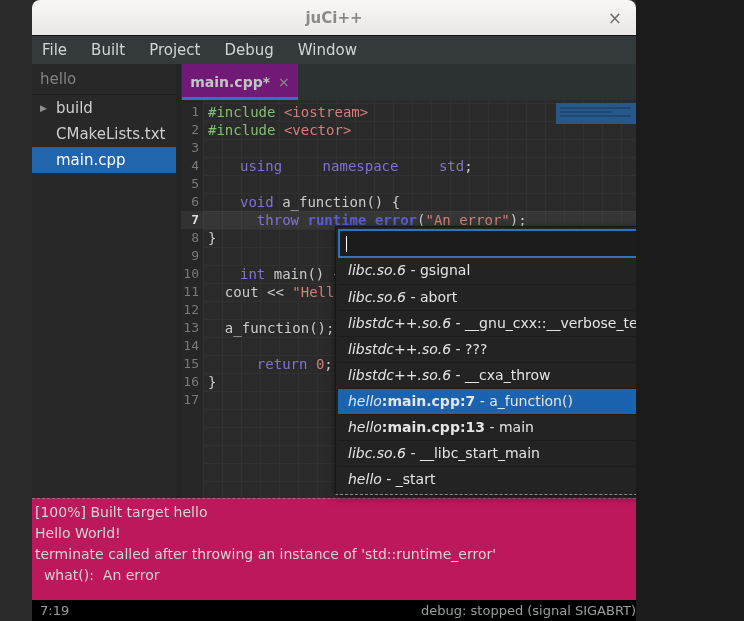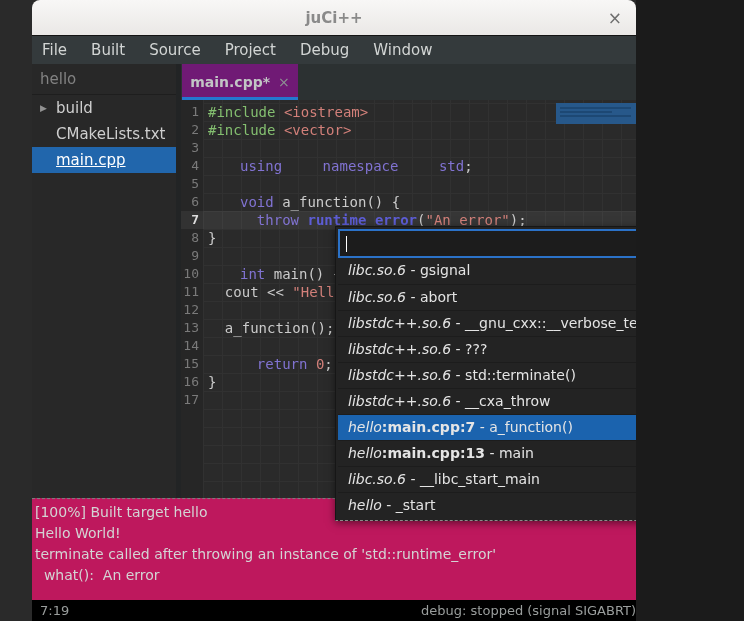--- a/index.html
+++ b/index.html
@@ -19,21 +19,21 @@
 
   
   .main{display:flex;height:434px;}
 
   
   .sidebar{width:149px;background:#282828;border-right:5px solid #222425;box-sizing:border-box;flex:none;}
   .side-header{height:30px;line-height:30px;padding-left:8px;color:#828282;font-size:15px;border-bottom:1px solid #1e1e1e;}
   .side-item{height:26px;line-height:26px;color:#cfcfcf;font-size:15px;display:flex;align-items:center;}
   .side-item .expander{width:16px;padding-left:8px;color:#929292;font-size:9px;flex:none;}
   .side-item .no-exp{width:24px;flex:none;}
-  .side-item.selected{background:#2166ac;color:#ffffff;text-decoration:underline;}
+  .side-item.selected{background:#2166ac;color:#ffffff;}
   .side-item .lbl{white-space:nowrap;}
 
   
   .editorcol{flex:1;display:flex;flex-direction:column;min-width:0;}
   .tabbar{height:36px;background:#2c3132;display:flex;align-items:stretch;}
   .tab{margin-left:1px;width:116px;background:#701a75;display:flex;align-items:center;justify-content:center;
     position:relative;color:#c2c5c5;font-size:14px;font-weight:bold;}
   .tab .tclose{margin-left:8px;color:#8d9393;font-weight:normal;font-size:14px;}
   .tab .underline{position:absolute;left:0;right:0;bottom:0;height:3px;background:#2478d0;}
 
@@ -83,21 +83,20 @@
 <div class="window">
 
   <div class="titlebar">
     <span class="title">juCi++</span>
     <span class="close">×</span>
   </div>
 
   <div class="menubar" id="menubar">
       <span class="mitem">File</span>
       <span class="mitem">Built</span>
-      <span class="mitem">Source</span>
       <span class="mitem">Project</span>
       <span class="mitem">Debug</span>
       <span class="mitem">Window</span>
     </div>
 
   <div class="main">
     <div class="sidebar">
       <div class="side-header">hello</div>
       <div id="side-items">
           <div class="side-item">
@@ -219,21 +218,20 @@
 
   <div class="popup">
     <div class="popup-input">
       <span class="caret"></span>
     </div>
     <div id="popup-rows">
         <div class="prow"><span class="p-i">libc.so.6</span><span> - gsignal</span></div>
         <div class="prow"><span class="p-i">libc.so.6</span><span> - abort</span></div>
         <div class="prow"><span class="p-i">libstdc++.so.6</span><span> - __gnu_cxx::__verbose_terminate_handler()</span></div>
         <div class="prow"><span class="p-i">libstdc++.so.6</span><span> - ???</span></div>
-        <div class="prow"><span class="p-i">libstdc++.so.6</span><span> - std::terminate()</span></div>
         <div class="prow"><span class="p-i">libstdc++.so.6</span><span> - __cxa_throw</span></div>
         <div class="prow selected"><span class="p-i">hello</span><span class="p-b">:main.cpp:7</span><span> - a_function()</span></div>
         <div class="prow"><span class="p-i">hello</span><span class="p-b">:main.cpp:13</span><span> - main</span></div>
         <div class="prow"><span class="p-i">libc.so.6</span><span> - __libc_start_main</span></div>
         <div class="prow"><span class="p-i">hello</span><span> - _start</span></div>
       </div>
   </div>
 
 </div>
 

